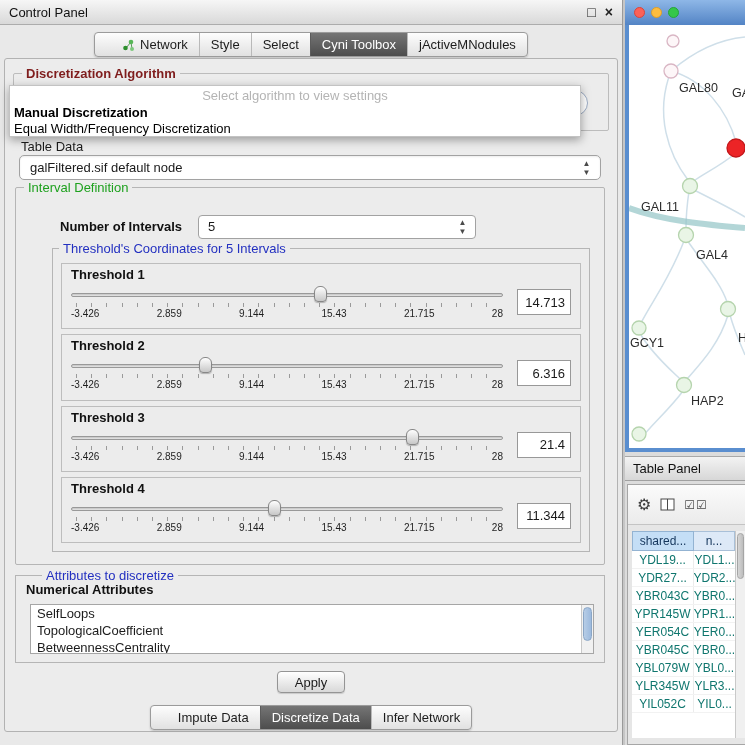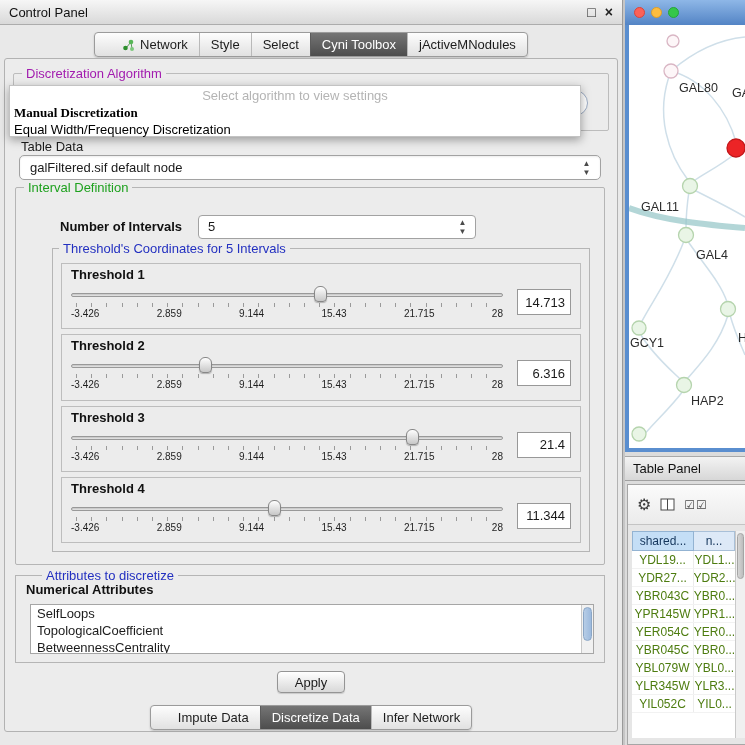--- a/index.html
+++ b/index.html
@@ -16,26 +16,26 @@
   .tabbar { position:absolute; top:32px; left:0; width:100%; display:flex; justify-content:center; }
   .seg { display:flex; border:1px solid #9b9b9b; border-radius:4px; overflow:hidden; background:linear-gradient(#fdfdfd,#e1e1e1); box-shadow:0 1px 2px rgba(0,0,0,.18);padding-left:16px; }
   .tab { padding:4px 11px; font-size:13px; color:#1c1c1c; border-left:1px solid #b9b9b9; display:flex; align-items:center; gap:5px; white-space:nowrap; }
   .tab:first-child { border-left:none; }
   .tab.selected { background:linear-gradient(#757575,#4d4d4d); color:#fff; border-left-color:#5c5c5c; }
 
   .content { position:absolute; left:4px; top:58px; width:614px; height:674px; background:#ececec; border:1px solid #b2b2b2; border-radius:3px; }
 
   
   .algo-group { position:absolute; left:8px; top:14px; right:8px; height:58px; border:1px solid #bcbcbc; border-radius:2px; }
-  .algo-title { position:absolute; left:8px; top:-8px; background:#ececec; padding:0 4px; font-size:13px; font-weight:normal; color:#a21caf; white-space:nowrap; }
+  .algo-title { position:absolute; left:8px; top:-8px; background:#ececec; padding:0 4px; font-size:13px; font-weight:bold; color:#7f1d1d; white-space:nowrap; }
   .algo-combo { position:absolute; left:10px; top:16px; right:20px; height:26px; border:1px solid #9cacc4; border-radius:13px; background:#fff; }
 
   .algo-popup { position:absolute; left:4px; top:26px; width:572px; height:52px; background:#fff; border:1px solid #c3c3c3; box-shadow:0 3px 9px rgba(0,0,0,.35); z-index:60; }
   .popup-hint { text-align:center; color:#b4b4b4; font-size:13px; padding-top:2px; }
-  .popup-opt1 { font-weight:bold; font-size:13px; color:#000; padding:2px 4px 0 4px;font-family:Liberation Serif, serif; }
+  .popup-opt1 { font-weight:bold; font-size:13px; color:#000; padding:2px 4px 0 4px; }
   .popup-opt2 { font-size:13px; color:#000; padding:1px 4px 0 4px; }
 
   .tabledata-label { position:absolute; left:16px; top:80px; font-size:13px; color:#1c1c1c; }
   .tabledata-combo { position:absolute; left:14px; top:96px; right:16px; height:25px; background:#fff; border:1px solid #a2a2a2; border-radius:5px; box-shadow:inset 0 1px 2px rgba(0,0,0,.08); display:flex; align-items:center; padding:0 26px 0 10px; font-size:13px; }
   .combo-arrows { position:absolute; right:7px; top:3px; width:13px; display:flex; flex-direction:column; align-items:center; line-height:9px; font-size:8px; color:#4a4a4a; }
 
   
   .interval-group { position:absolute; left:10px; top:128px; right:12px; height:378px; border:1px solid #b5b5b5; border-radius:2px; }
   .green-title { position:absolute; left:8px; top:-8px; background:#ececec; padding:0 4px; font-size:13px; color:#1ea11e; white-space:nowrap; }
   .blue-title { position:absolute; left:6px; top:-8px; background:#ececec; padding:0 4px; font-size:13px; color:#2330c0; white-space:nowrap; }
@@ -85,21 +85,21 @@
   .tp-body { position:absolute; left:627px; top:484px; width:118px; height:261px; background:#e6e6e6; border:1px solid #a6a6a6; border-right:none; }
   .tp-toolbar { position:absolute; left:0; right:0; top:0; height:40px; background:linear-gradient(#fbfbfb,#ebebeb); border-bottom:1px solid #c4c4c4; display:flex; align-items:center; gap:9px; padding:0 9px; }
   .tp-ico { color:#3d3d3d; font-size:16px; line-height:16px; }
   .tp-ico-small { color:#4a4a4a; font-size:12px; line-height:12px; letter-spacing:1px; }
   .tp-table { position:absolute; left:4px; top:46px; right:10px; bottom:6px; background:#fff; overflow:hidden; }
   .tp-header { display:flex; height:20px;text-align:center; }
   .tp-h { font-size:12px; display:flex; align-items:center; justify-content:center; color:#15365c; overflow:hidden; white-space:nowrap; }
   .tp-h1 { width:62px; background:#c4def6; border:1px solid #93b3d2; }
   .tp-h2 { flex:1; background:#dde9f7; border:1px solid #a9c0d8; border-left:none; }
   .trow { display:flex; height:18px; border-bottom:1px solid #f2f2f2; }
-  .tcell { font-size:12px; display:flex; align-items:center; justify-content:center; color:#4d7c0f; overflow:hidden; white-space:nowrap; }
+  .tcell { font-size:12px; display:flex; align-items:center; justify-content:center; color:#0f766e; overflow:hidden; white-space:nowrap; }
   .tcell:first-child { width:62px; border-right:1px solid #ececec; }
   .tcell:last-child { flex:1; }
   .tp-scroll { position:absolute; right:0; top:46px; width:10px; bottom:6px; background:#f0f0f0; border-left:1px solid #c9c9c9; }
   .tp-scroll-thumb { position:absolute; left:1px; right:1px; top:2px; height:46px; background:linear-gradient(90deg,#d6d6d6,#bdbdbd); border:1px solid #a5a5a5; border-radius:4px; }
 </style>
 </head>
 <body>
 
 <div class="left-panel">
 

